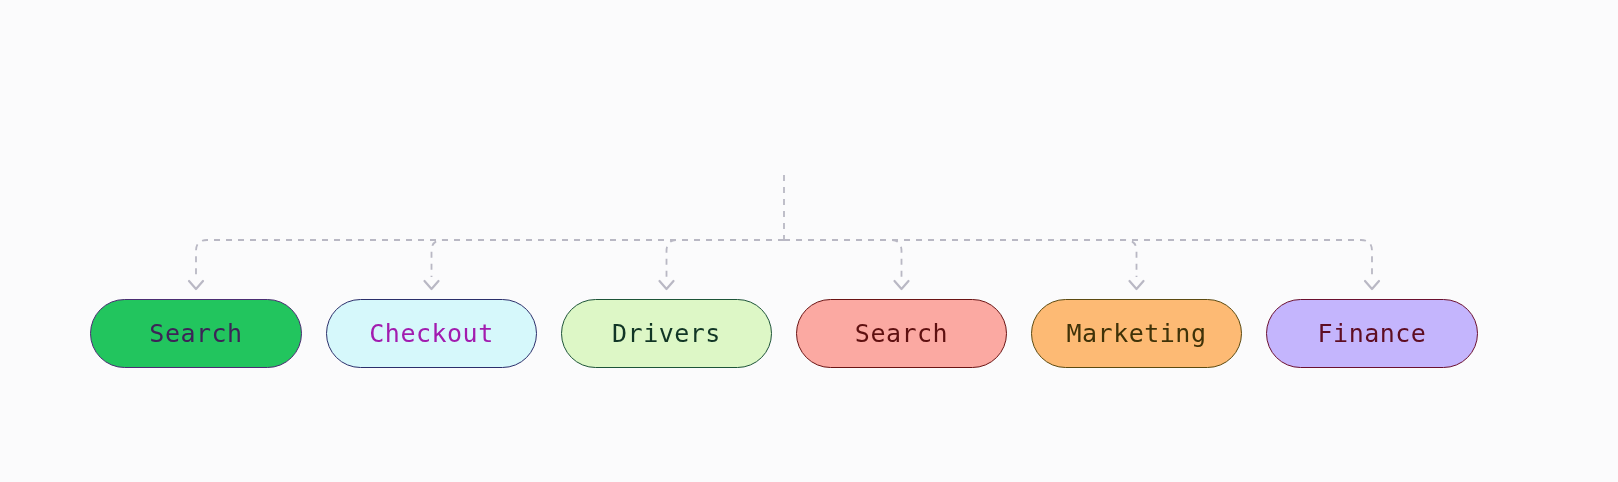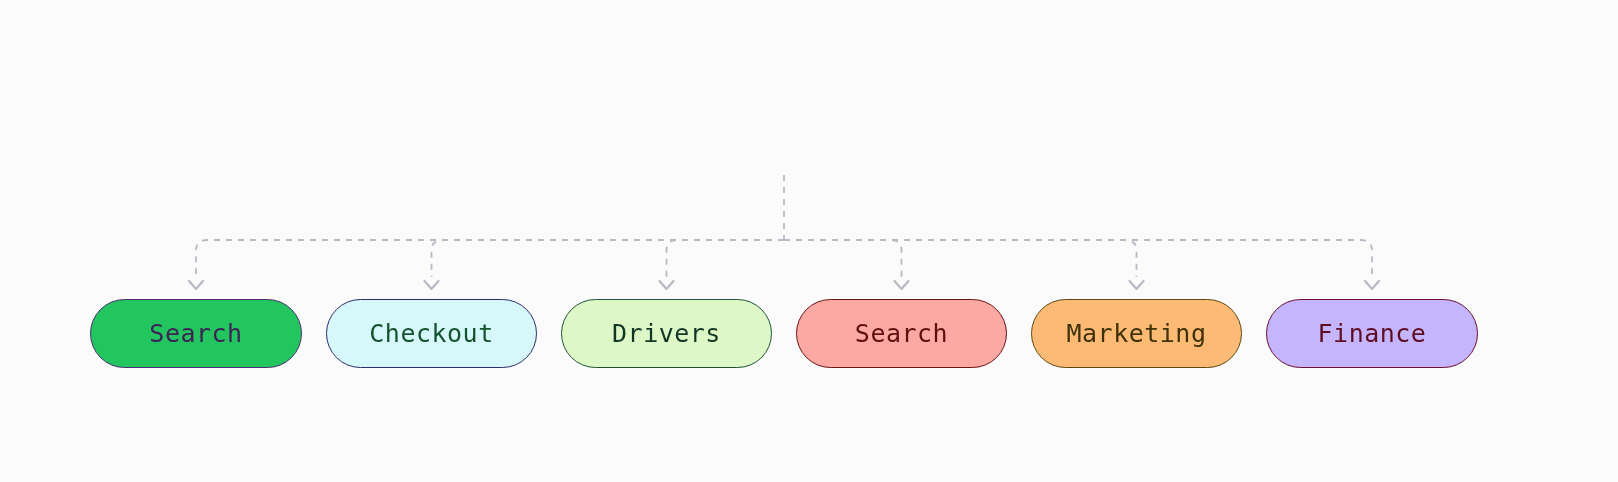--- a/index.html
+++ b/index.html
@@ -88,21 +88,21 @@
         <path d="M 1365 281 L 1372 289 L 1379 281"></path>
       </g>
   </svg>
 
 
   <div id="child-nodes">
       <div class="node child-node" style="left: 90px; width: 212px; background: #22c55e; border-color: rgb(75, 45, 115);">
         <span class="node-label" style="color: rgb(61, 35, 87);">Search</span>
       </div>
       <div class="node child-node" style="left: 326px; width: 211px; background: rgb(214, 248, 251); border-color: rgb(43, 47, 107);">
-        <span class="node-label" style="color: #14532d;">Checkout</span>
+        <span class="node-label" style="color: #a21caf;">Checkout</span>
       </div>
       <div class="node child-node" style="left: 561px; width: 211px; background: rgb(221, 247, 198); border-color: rgb(29, 84, 56);">
         <span class="node-label" style="color: rgb(17, 54, 38); text-align: center;">Drivers</span>
       </div>
       <div class="node child-node" style="left: 796px; width: 211px; background: rgb(251, 169, 162); border-color: rgb(107, 20, 20);">
         <span class="node-label" style="color: rgb(94, 16, 16);">Search</span>
       </div>
       <div class="node child-node" style="left: 1031px; width: 211px; background: #fdba74; border-color: rgb(92, 74, 16); align-items: center;">
         <span class="node-label" style="color: rgb(63, 50, 8);">Marketing</span>
       </div>

